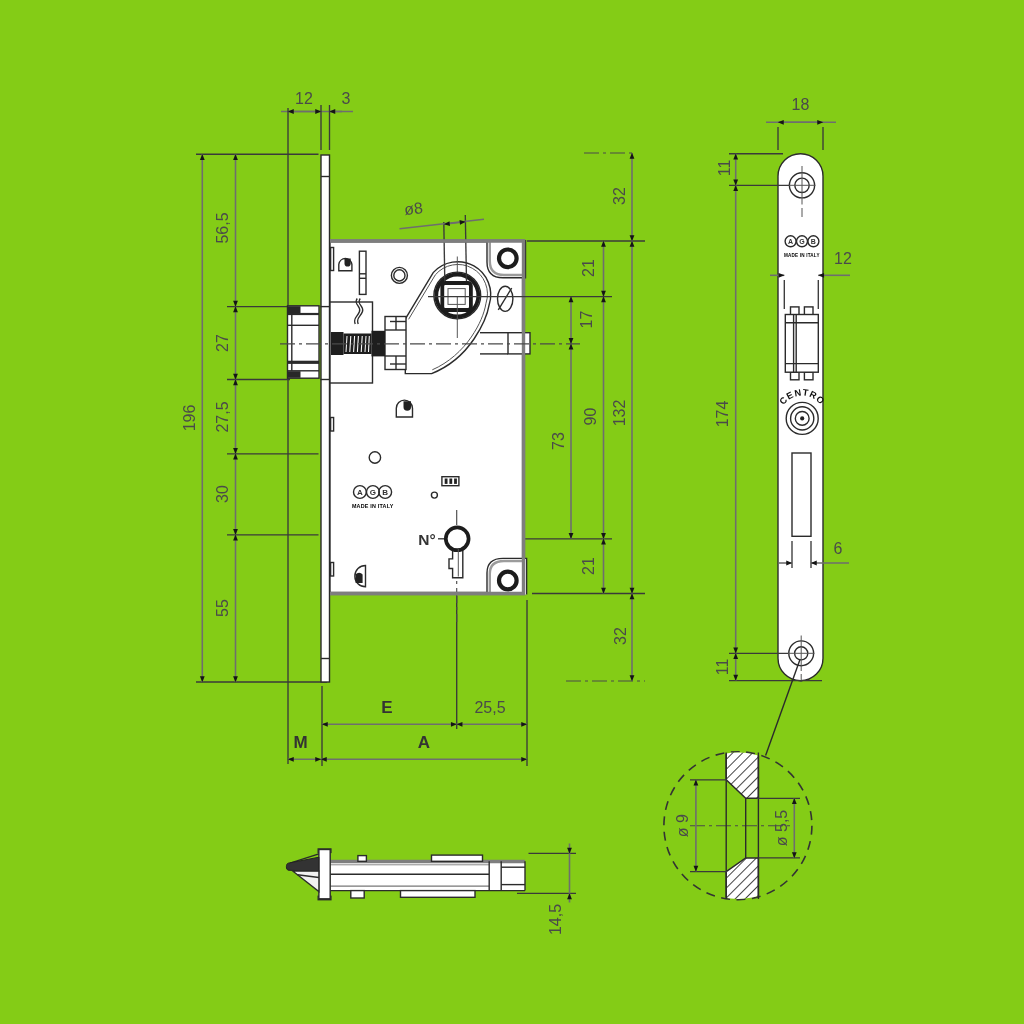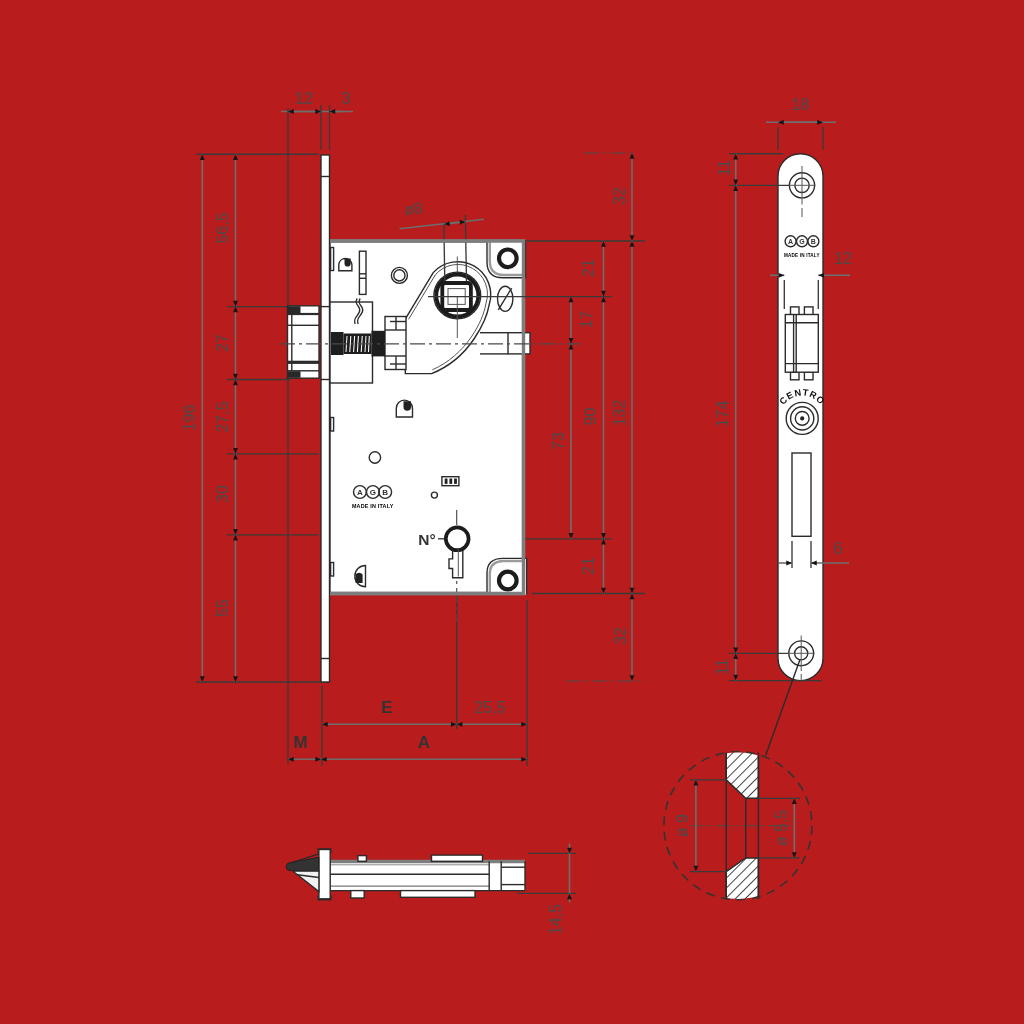--- a/index.html
+++ b/index.html
@@ -1,16 +1,16 @@
 <!DOCTYPE html>
 <html><head>
 <meta charset="utf-8">
 <style>
 html,body{margin:0;padding:0;background:#fdfdfd;}
-#page{width:1024px;height:1024px;position:relative;background:#b91c1c;font-family:"Liberation Sans",sans-serif;}
+#page{width:1024px;height:1024px;position:relative;background:#84cc16;font-family:"Liberation Sans",sans-serif;}
 svg{position:absolute;top:0;left:0;}
 text{fill:#4a4a4a;font-size:16px;font-family:"Liberation Sans",sans-serif;}
 .b{font-weight:bold;fill:#333;}
 .d{stroke:#6e6e6e;stroke-width:1.6;fill:none;}
 .e{stroke:#3a3a3a;stroke-width:1.35;fill:none;}
 .o{stroke:#2b2b2b;stroke-width:1.4;fill:none;}
 .ow{stroke:#2b2b2b;stroke-width:1.4;fill:#fff;}
 .t{stroke:#7e7e7e;stroke-width:3.4;fill:none;}
 .cl{stroke:#4a4a4a;stroke-width:1.15;fill:none;stroke-dasharray:15 4 3 4;}
 .th{stroke:#555;stroke-width:1;fill:none;}

